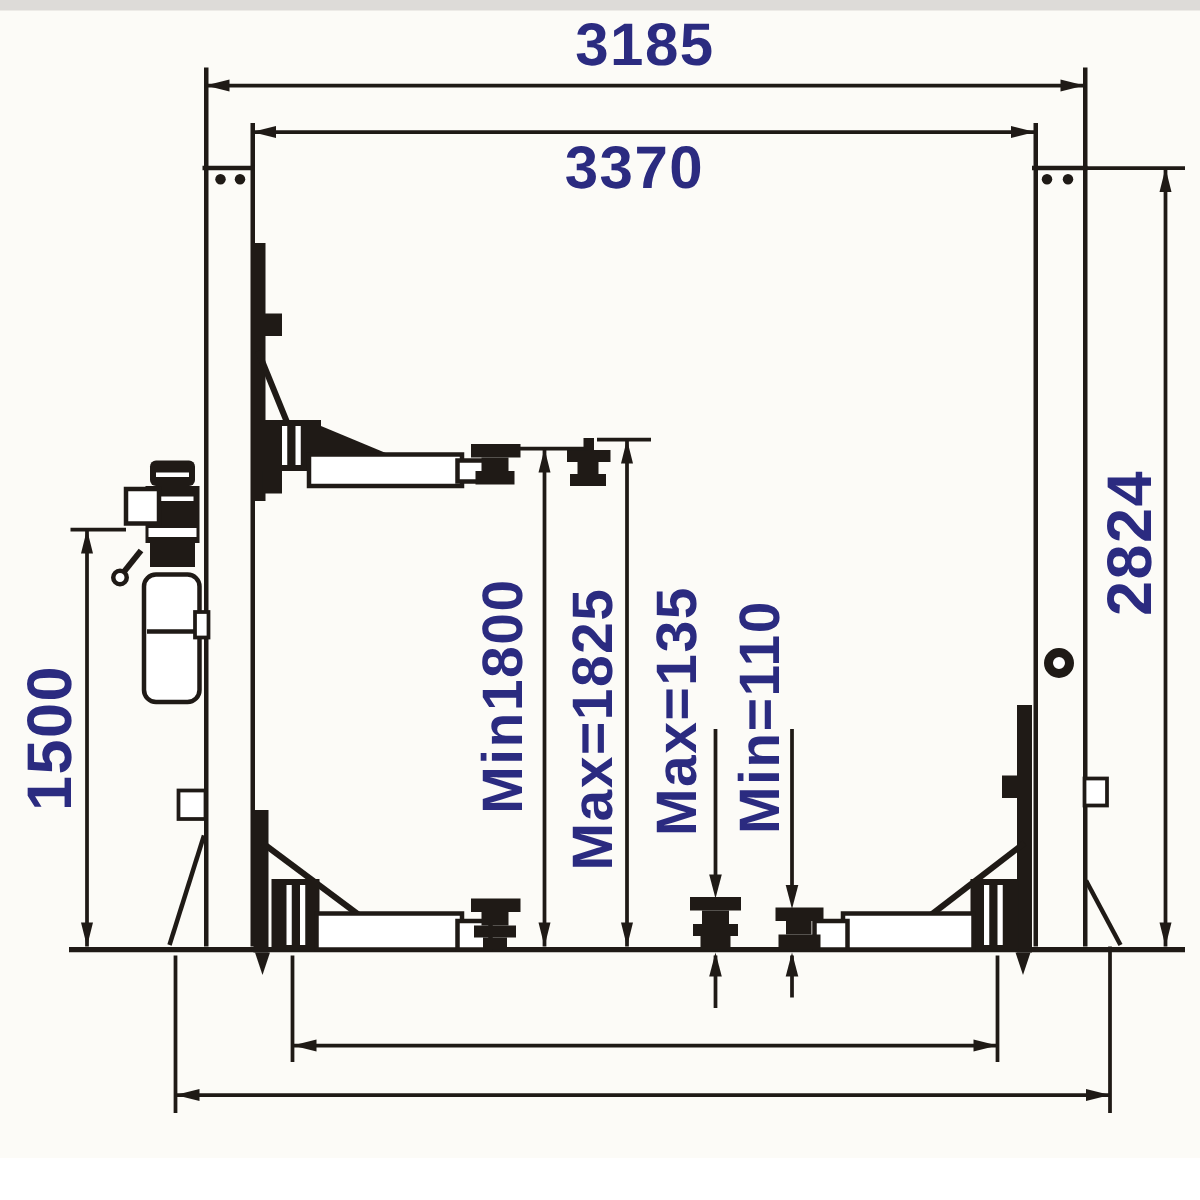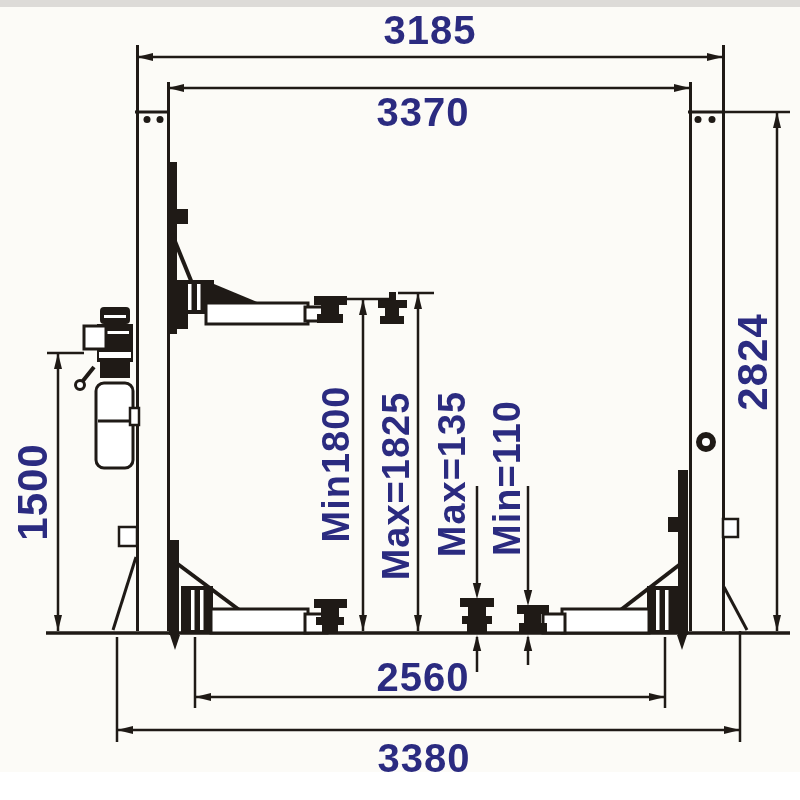--- a/index.html
+++ b/index.html
@@ -236,16 +236,14 @@
   <div class="lbl rot f42" style="left:-67px;top:470px;width:200px;height:44px;">1500</div>
 
   <div class="lbl rot f38" style="left:236px;top:442px;width:200px;height:44px;">Min1800</div>
 
   <div class="lbl rot f38" style="left:296px;top:464px;width:200px;height:44px;">Max=1825</div>
 
   <div class="lbl rot f38" style="left:352px;top:452px;width:200px;height:44px;">Max=135</div>
 
   <div class="lbl rot f38" style="left:407px;top:456px;width:200px;height:44px;">Min=110</div>
 
-  <div class="lbl f40" style="left:323px;top:657px;width:200px;">2560</div>
-
-  <div class="lbl f40" style="left:324px;top:738px;width:200px;">3380</div>
+
 </div>
 
 </body></html>

